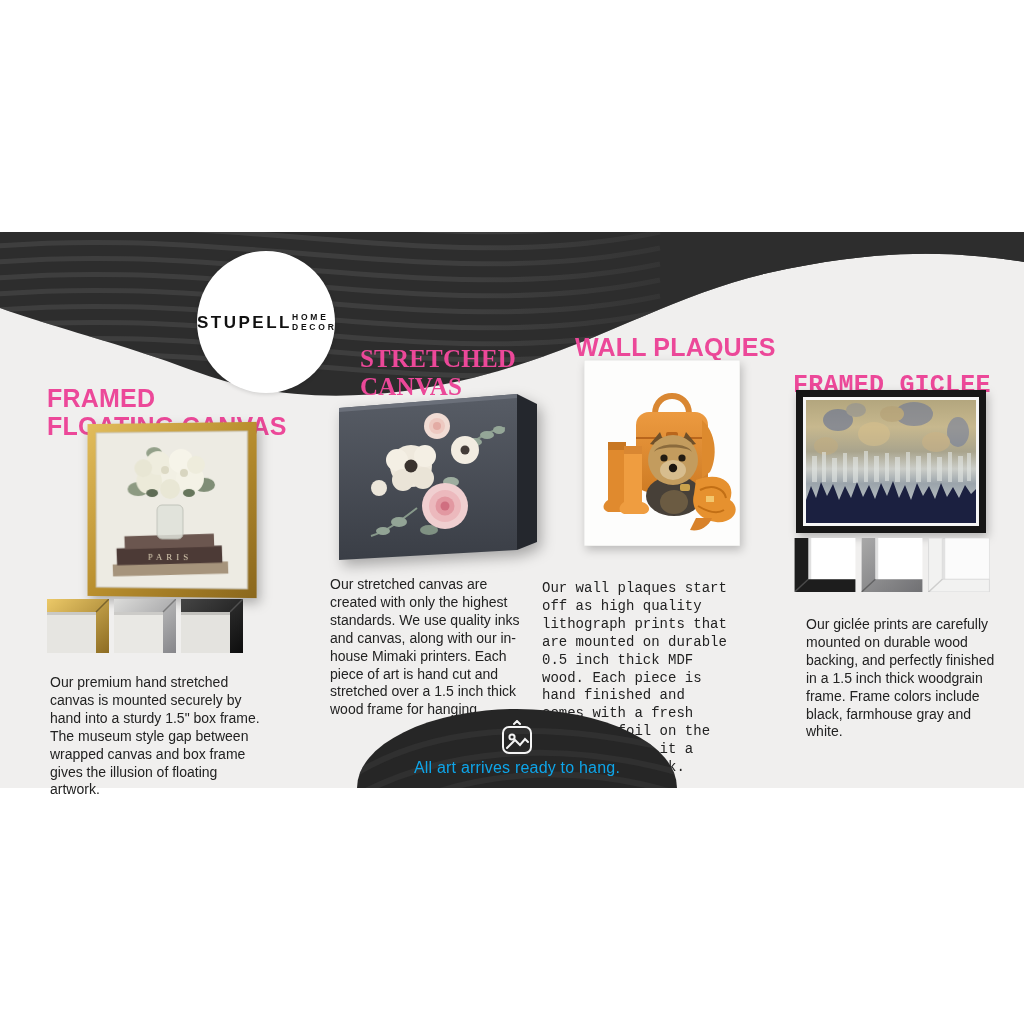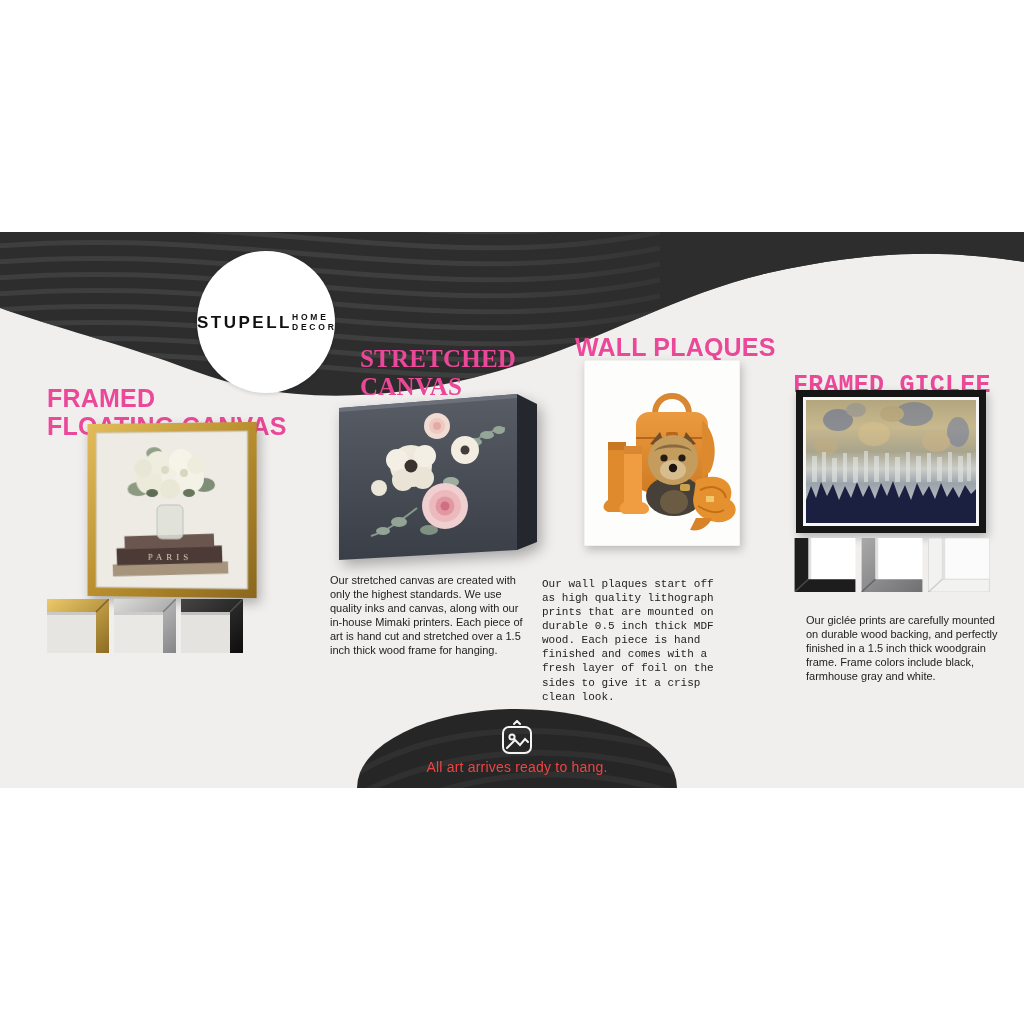--- a/index.html
+++ b/index.html
@@ -13,21 +13,21 @@
   .logo-circle{position:absolute;left:197px;top:251px;width:138px;height:142px;background:#ffffff;
                border-radius:50%;display:flex;flex-direction:row;align-items:center;
                justify-content:flex-start;box-shadow:0 1px 4px rgba(0,0,0,.15);}
   .logo-swoosh{margin-top:14px;width:78px;height:74px;}
   .logo-name{font-size:17px;font-weight:600;letter-spacing:2.5px;color:#111;margin-top:2px;}
   .logo-tagline{font-size:8.5px;font-weight:600;letter-spacing:2.8px;color:#111;margin-top:0;}
   
   .col-title{position:absolute;font-size:25px;line-height:1.12;font-weight:800;color:#ec4899;
              letter-spacing:.2px;white-space:nowrap;}
   
-  .col-desc{position:absolute;font-size:11px;line-height:1.28;color:#222;}
+  .col-desc{position:absolute;font-size:14px;line-height:1.28;color:#222;}
   
   .art-floating{position:absolute;left:86px;top:423px;width:170px;height:174px;
                 transform:perspective(700px) rotateY(-6deg);filter:drop-shadow(3px 5px 6px rgba(0,0,0,.28));}
   .art-stretched{position:absolute;left:333px;top:390px;width:207px;height:174px;
                  filter:drop-shadow(4px 6px 7px rgba(0,0,0,.3));}
   .art-plaque{position:absolute;left:584px;top:360px;width:156px;height:186px;
               filter:drop-shadow(2px 4px 5px rgba(0,0,0,.22));}
   .art-giclee{position:absolute;left:796px;top:390px;width:190px;height:143px;
               filter:drop-shadow(2px 4px 5px rgba(0,0,0,.25));}
   
@@ -35,21 +35,21 @@
   .swatch-row.left{left:47px;top:599px;}
   .swatch-row.right{left:794px;top:538px;}
   .swatch{width:62px;height:54px;}
   
   .dome{position:absolute;left:357px;top:709px;width:320px;height:79px;background:#262626;
         border-radius:160px 160px 0 0 / 79px 79px 0 0;overflow:hidden;}
   .dome-swirls{position:absolute;left:0;top:0;width:320px;height:79px;}
   .dome-inner{position:absolute;left:0;top:0;width:320px;height:79px;display:flex;
               flex-direction:column;align-items:center;}
   .dome-icon{margin-top:11px;width:40px;height:38px;}
-  .dome-note{color:#ef4444;font-size:14px;margin-top:1px;letter-spacing:.2px;}
+  .dome-note{color:#0ea5e9;font-size:16px;margin-top:1px;letter-spacing:.2px;}
 </style>
 </head>
 <body>
 
 <div class="page">
 
   <div class="gray-panel"></div>
 
   <svg class="top-band" viewBox="0 0 1024 172" aria-hidden="true">
     <defs>
@@ -172,20 +172,21 @@
             <stop offset="1" stop-color="#0d0d0d"></stop>
           </linearGradient>
         </defs>
       <rect width="62" height="54" fill="#e4e3df"></rect>
       <rect x="0" y="12" width="50" height="4" fill="rgba(0,0,0,0.15)"></rect>
       <path d="M0,0 H62 V54 H49 V13 H0 Z" fill="url(#swBlack)"></path>
       <line x1="49" y1="13" x2="62" y2="0" stroke="rgba(255,255,255,0.18)" stroke-width="1.5"></line>
     </svg>
   </div>
 
+  <p class="col-desc" style="left:50px;top:660px;width:210px;">Our premium hand stretched canvas is mounted securely by hand into a sturdy 1.5" box frame. The museum style gap between wrapped canvas and box frame gives the illusion of floating artwork.</p>
 
   <h2 class="col-title" style="left:360px;top:324px;font-family:Liberation Serif, serif;">
     <span>STRETCHED</span><br>
     <span>CANVAS</span>
   </h2>
 
   <div class="art-stretched">
     <svg viewBox="0 0 207 174" width="207" height="174" aria-hidden="true">
       <defs>
         <linearGradient id="slate" x1="0" y1="0" x2="0" y2="1">

